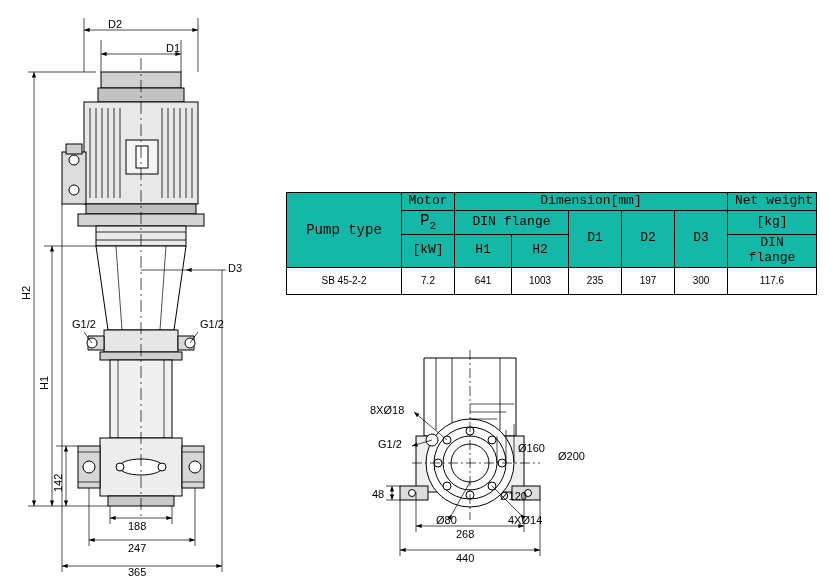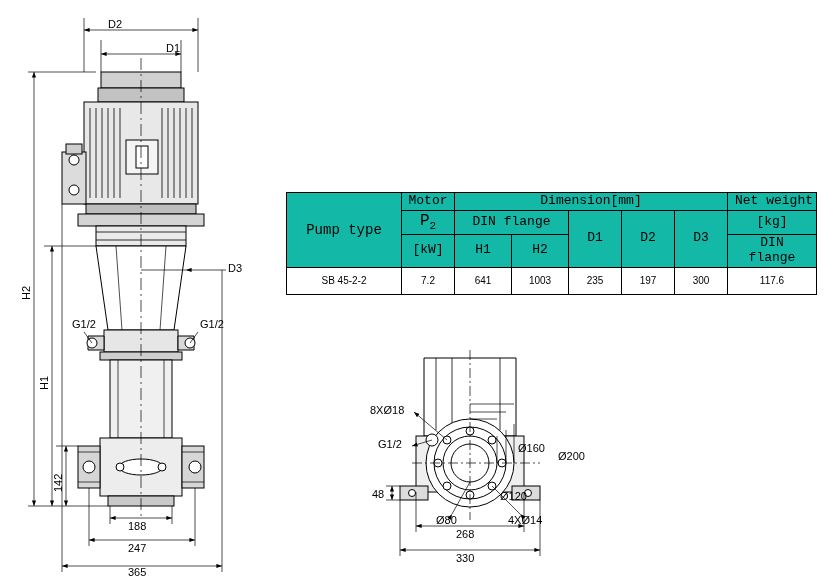--- a/index.html
+++ b/index.html
@@ -307,21 +307,21 @@
 
   <div class="lbl" style="left:370px; top:404px;">8XØ18</div>
   <div class="lbl" style="left:378px; top:438px;">G1/2</div>
   <div class="lbl" style="left:500px; top:450px;margin-top:40px;">Ø120</div>
   <div class="lbl" style="left:518px; top:442px;">Ø160</div>
   <div class="lbl" style="left:558px; top:450px;">Ø200</div>
   <div class="lbl" style="left:436px; top:514px;">Ø80</div>
   <div class="lbl" style="left:508px; top:514px;">4XØ14</div>
   <div class="lbl" style="left:372px; top:488px;">48</div>
   <div class="lbl" style="left:456px; top:528px;">268</div>
-  <div class="lbl" style="left:456px; top:552px;">330</div>
+  <div class="lbl" style="left:456px; top:552px;">440</div>
 
 
   <table class="spec-table">
     <thead>
       <tr>
         <th class="pump-type-head" rowspan="3">Pump type</th>
         <th>Motor</th>
         <th class="dim-head" colspan="5">Dimension[mm]</th>
         <th class="col-nw">Net weight</th>
       </tr>

